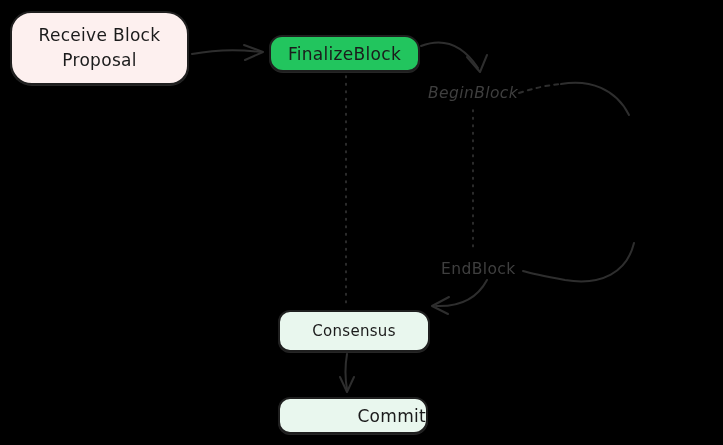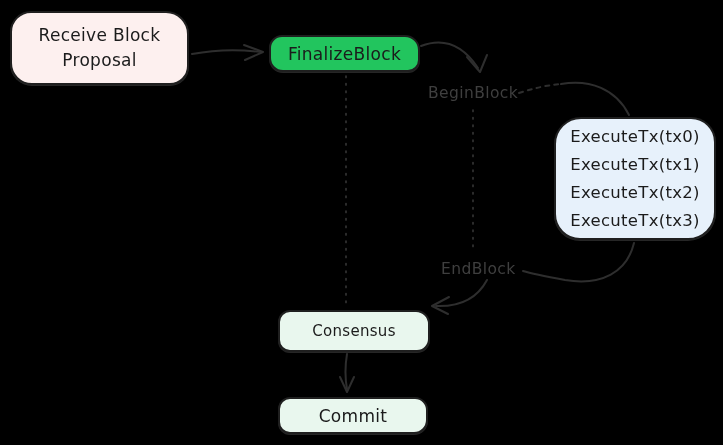--- a/index.html
+++ b/index.html
@@ -57,29 +57,30 @@
     left: 278px; top: 310px; width: 152px; height: 42px;
     background: #e9f7ee;
     border-radius: 12px 14px 13px 12px;
     font-size: 15px;
   }
   .node-commit {
     left: 278px; top: 397px; width: 150px; height: 37px;
     background: #e9f7ee;
     border-radius: 12px 13px 14px 12px;
     font-size: 17px;
+    justify-content: flex-end;
   }
   .flow-label {
     position: absolute;
     color: #3f3f3f;
     font-size: 15.5px;
     letter-spacing: 0.4px;
     white-space: nowrap;
   }
-  .flow-label-begin { left: 428px; top: 84px; }
+  .flow-label-begin { left: 428px; top: 84px; font-style: italic; }
   .flow-label-end   { left: 441px; top: 260px; }
 </style>
 </head>
 <body>
 
 <div class="canvas">
 
   <svg class="edges-layer" viewBox="0 0 723 445">
 
     <g>
@@ -119,26 +120,20 @@
   </div>
 
   <div class="node node-finalize">
     <span>FinalizeBlock</span>
   </div>
 
   <div class="flow-label flow-label-begin">
     <span>BeginBlock</span>
   </div>
 
-  <div class="node node-execute">
-    <span class="tx-line">ExecuteTx(tx0)</span>
-    <span class="tx-line">ExecuteTx(tx1)</span>
-    <span class="tx-line">ExecuteTx(tx2)</span>
-    <span class="tx-line">ExecuteTx(tx3)</span>
-  </div>
 
   <div class="flow-label flow-label-end">
     <span>EndBlock</span>
   </div>
 
   <div class="node node-consensus">
     <span>Consensus</span>
   </div>
 
   <div class="node node-commit">

